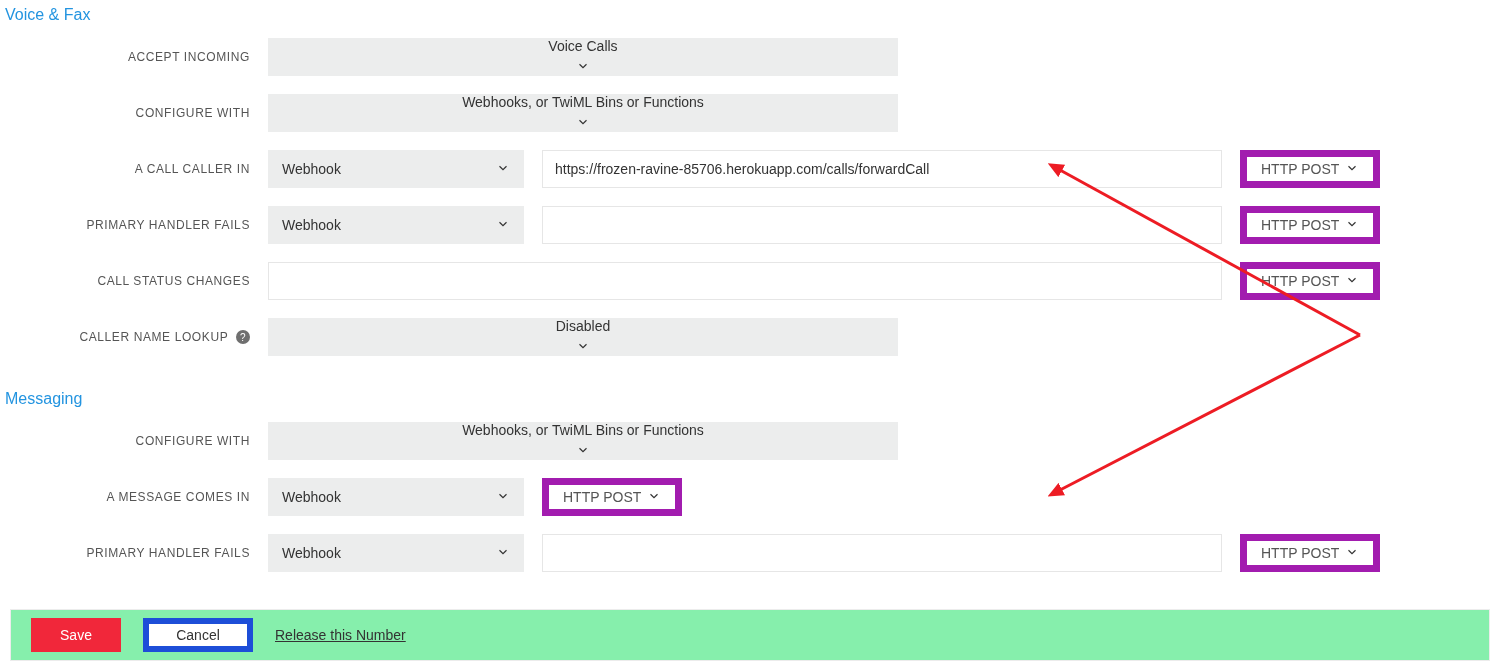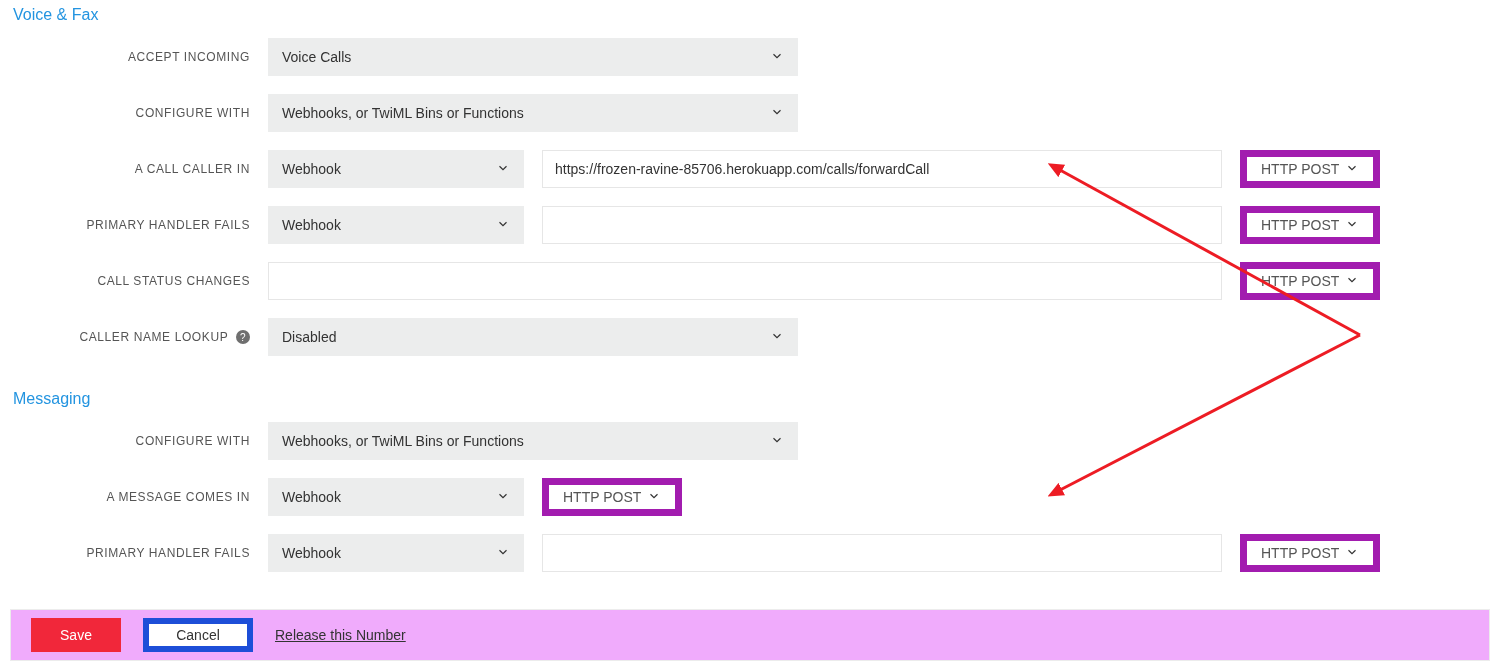--- a/index.html
+++ b/index.html
@@ -1,29 +1,29 @@
 <!DOCTYPE html>
 <html><head>
 <meta charset="utf-8">
 <style>
   * { box-sizing: border-box; }
   html, body { margin:0; padding:0; background:#fff; font-family:"Helvetica Neue",Helvetica,Arial,sans-serif; font-size:14px; color:#333; }
   .page { width:1490px; min-height:661px; position:relative; }
-  .section-title { color:#2394e0; font-size:16px; font-weight:400; padding:6px 0 14px 13px; }
+  .section-title { color:#2394e0; font-size:16px; font-weight:400; padding:6px 0 14px 5px; }
   .row { display:flex; align-items:center; margin-bottom:18px; }
   .label-col { width:268px; padding-right:18px; text-align:right; color:#555; font-size:12px; letter-spacing:0.6px; }
   .controls-col { flex:1; display:flex; gap:18px; align-items:center; padding-right:110px; }
   .select { position:relative; background:#eceded; color:#333; display:flex; align-items:center; justify-content:space-between; padding:0 14px; height:38px; font-size:14px; border:0; }
-  .select.wide { width:530px; }
+  .select.wide { width:630px;flex-direction:column; }
   .select.med { width:256px; }
   .select.method { width:140px; background:#fff; border:7px solid #a21caf; color:#555; }
   .input { height:38px; border:1px solid #e6e6e6; padding:0 12px; font-size:14px; color:#333; flex:1; background:#fff; }
   .chevron { display:inline-block; }
   .help { display:inline-flex; align-items:center; justify-content:center; width:14px; height:14px; border-radius:50%; background:#6f6f6f; color:#fff; font-size:10px; margin-left:4px; vertical-align:middle; }
-  .footer { position:absolute; left:10px; right:0; bottom:0; height:52px; background:#f0abfc; border:1px solid #ececec; display:flex; align-items:center; padding:0 20px; gap:22px; }
+  .footer { position:absolute; left:10px; right:0; bottom:0; height:52px; background:#86efac; border:1px solid #ececec; display:flex; align-items:center; padding:0 20px; gap:22px; }
   .btn-save { background:#f1273a; color:#fff; border:none; height:34px; width:90px; font-size:14px; cursor:pointer; }
   .btn-cancel { background:#fff; border:6px solid #1d4ed8; color:#333; height:34px; width:110px; font-size:14px; cursor:pointer; }
   .link-release { color:#333; text-decoration:underline; font-size:14px; cursor:pointer; }
   svg.annot { position:absolute; top:0; left:0; width:1490px; height:661px; pointer-events:none; }
 </style>
 </head>
 <body>
 
 <div class="page">
 

